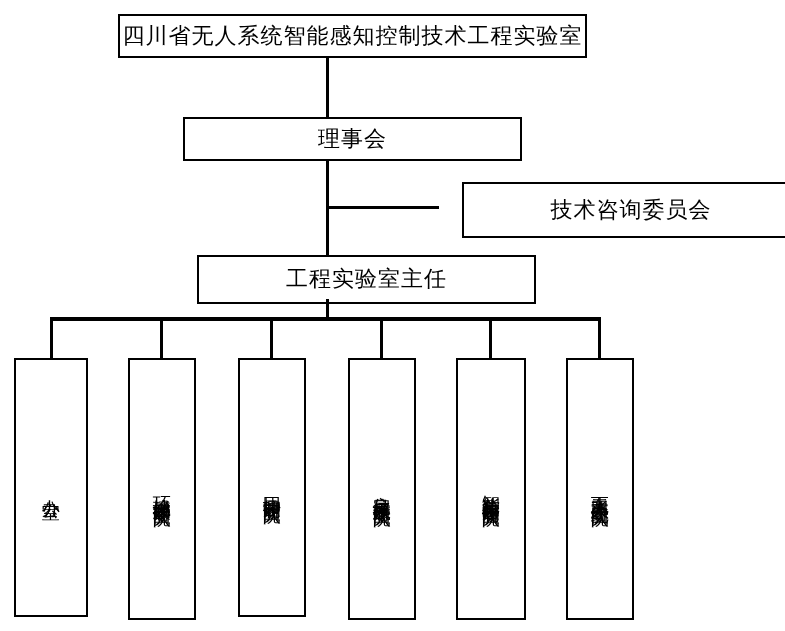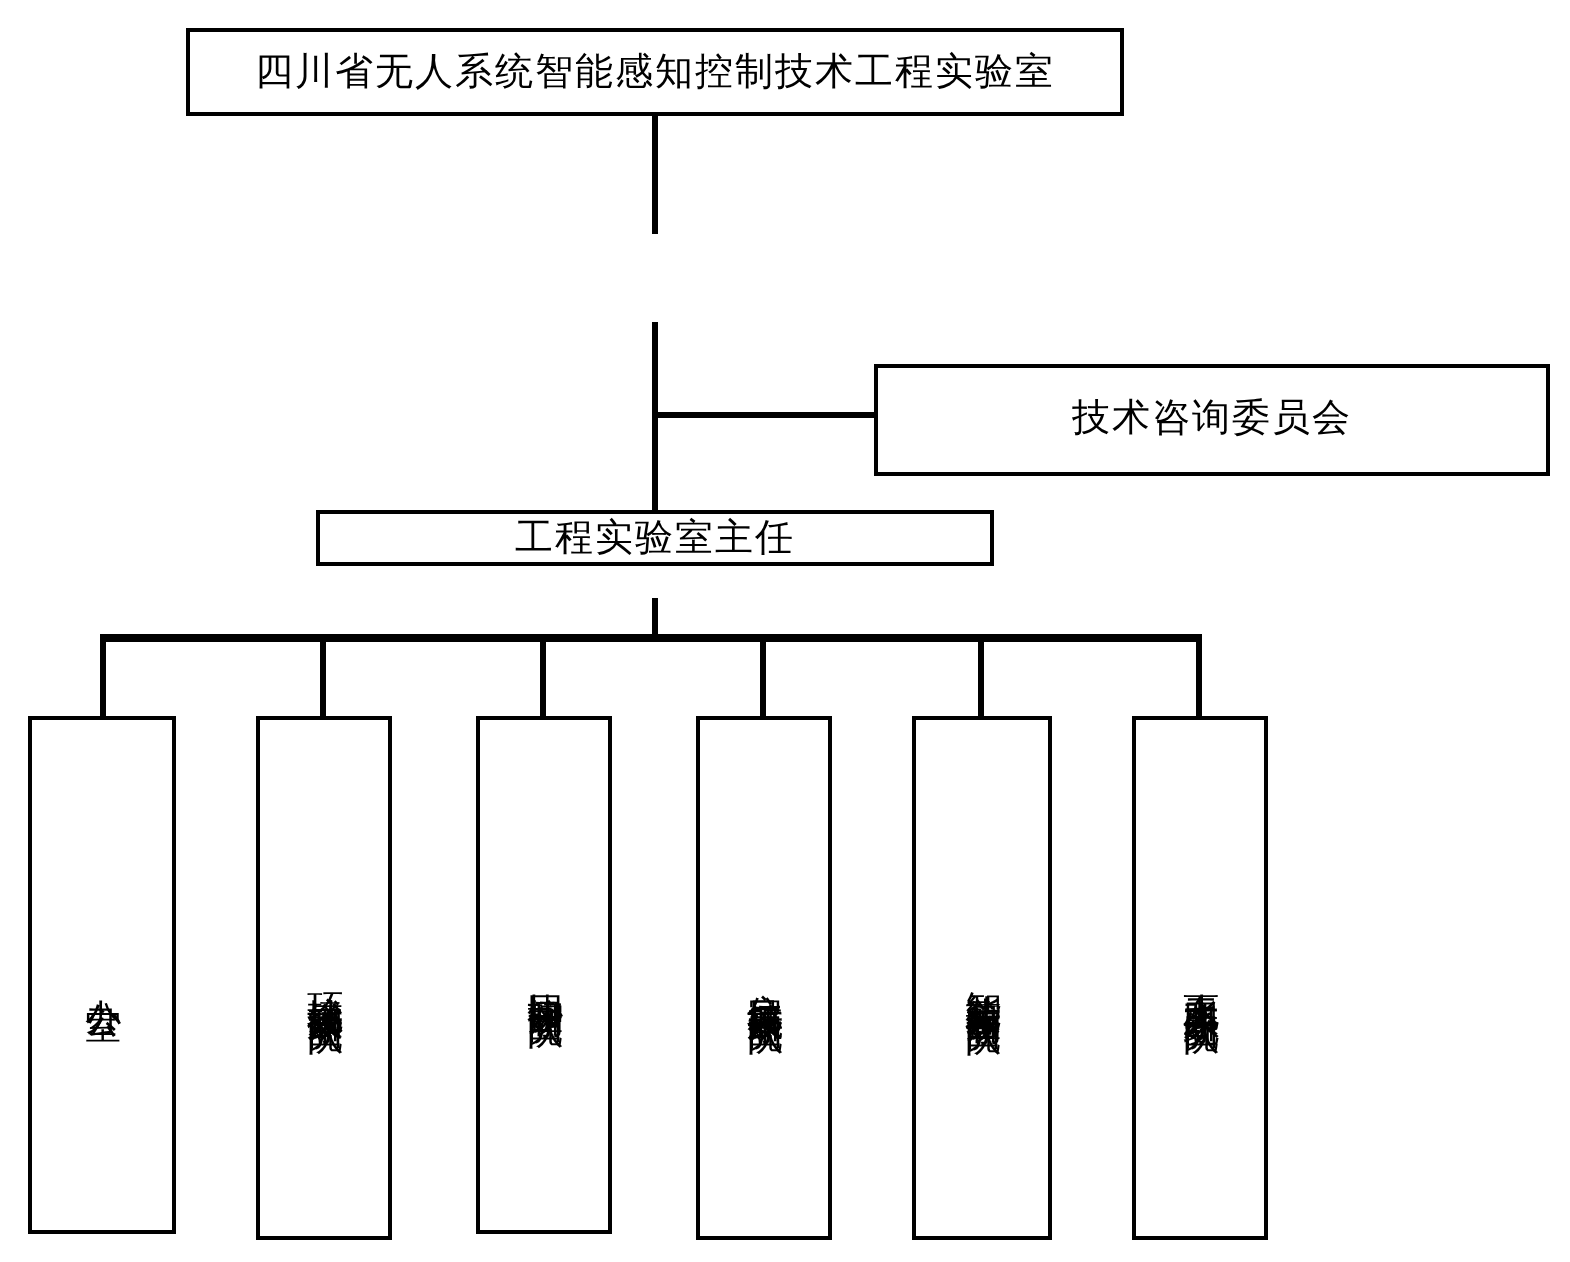--- a/index.html
+++ b/index.html
@@ -21,24 +21,25 @@
     position: absolute;
     box-sizing: border-box;
     border: 2px solid #000000;
     background: #ffffff;
     display: flex;
     align-items: center;
     justify-content: center;
     color: #000000;
   }
   .node-box.horizontal {
-    font-size: 19px;
+    font-size: 22px;
     letter-spacing: 1px;
     line-height: 1.2;
     white-space: nowrap;
+    margin-left: 25px;
   }
   .node-box.vertical {
     writing-mode: vertical-rl;
     text-orientation: upright;
     font-size: 18px;
     line-height: 1.18;
     letter-spacing: 1.5px;
     padding: 4px 0;
   }
   .node-box.vertical .vlabel {
@@ -58,30 +59,33 @@
 <body>
 
 <div id="chart-canvas">
 
   <div class="node-box horizontal" style="left:93px; top:14px; width:469px; height:44px;">
     <span>四川省无人系统智能感知控制技术工程实验室</span>
   </div>
 
   <div class="connector v-line" style="left:326px; top:58px; height:59px;"></div>
 
+  <div class="node-box horizontal" style="left:158px; top:117px; width:339px; height:44px;">
+    <span>理事会</span>
+  </div>
 
   <div class="connector v-line" style="left:326px; top:161px; height:107px;"></div>
 
   <div class="connector h-line" style="left:326px; top:206px; width:113px;"></div>
 
   <div class="node-box horizontal" style="left:437px; top:182px; width:338px; height:56px;font-family:Liberation Serif, serif;">
     <span>技术咨询委员会</span>
   </div>
 
-  <div class="node-box horizontal" style="left:158px; top:255px; width:339px; height:28px;">
+  <div class="node-box horizontal" style="left:172px; top:255px; width:339px; height:49px;">
     <span>工程实验室主任</span>
   </div>
 
   <div class="connector v-line" style="left:326px; top:299px; height:21px;"></div>
 
   <div class="connector bus-line" style="left:50px; top:317px; width:551px;"></div>
 
   <div class="connector v-line" style="left:50px; top:317px; height:41px;"></div>
   <div class="connector v-line" style="left:160px; top:317px; height:41px;"></div>
   <div class="connector v-line" style="left:270px; top:317px; height:41px;"></div>

